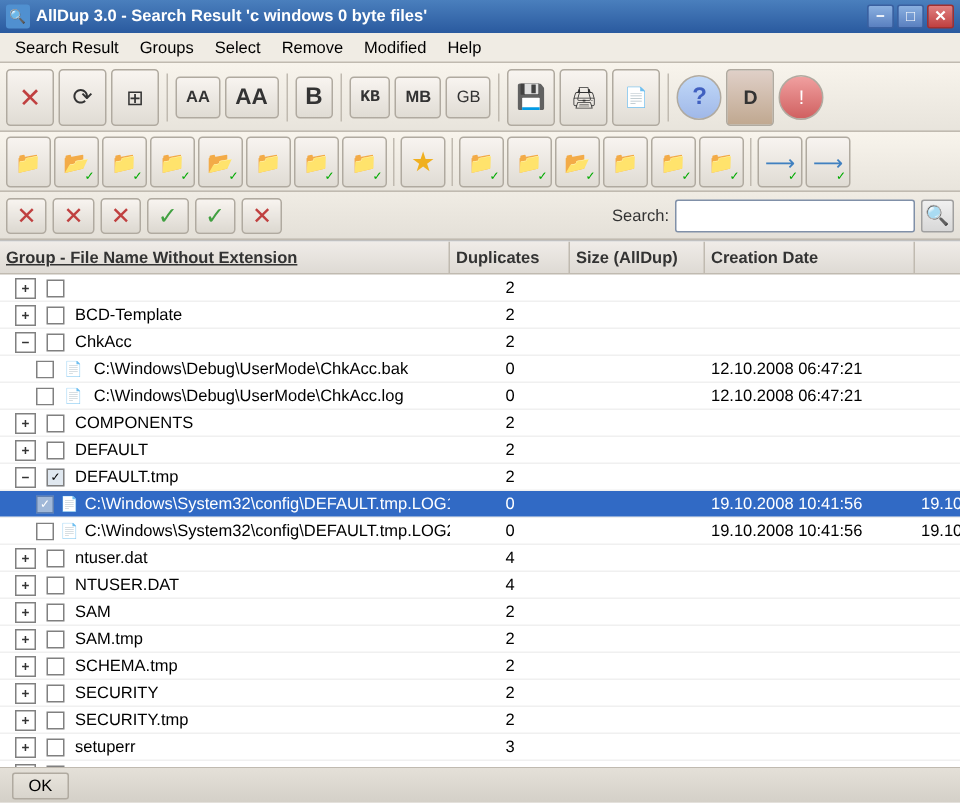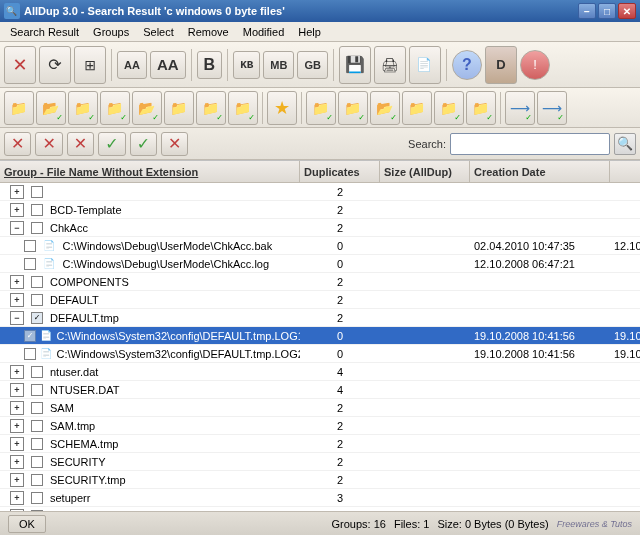--- a/index.html
+++ b/index.html
@@ -266,21 +266,21 @@
   <div class="tb-btn" style="font-size:16px;">⟳</div>
   <div class="tb-btn" style="font-size:14px;">⊞</div>
   <div class="tb-sep"></div>
   <div class="tb-text-btn" style="font-size:11px; font-weight:bold;">AA</div>
   <div class="tb-text-btn" style="font-size:15px; font-weight:bold;">AA</div>
   <div class="tb-sep"></div>
   <div class="tb-text-btn" style="font-size:16px; font-weight:bold;">B</div>
   <div class="tb-sep"></div>
   <div class="tb-text-btn" style="font-size:11px; font-weight:bold;font-family:Liberation Mono, monospace;">KB</div>
   <div class="tb-text-btn" style="font-size:11px; font-weight:bold;">MB</div>
-  <div class="tb-text-btn" style="font-size:11px; font-weight:bold;">GB</div>
+  <div class="tb-text-btn" style="font-size:11px; font-weight:normal;">GB</div>
   <div class="tb-sep"></div>
   <div class="tb-btn" style="font-size:16px;">💾</div>
   <div class="tb-btn" style="font-size:14px;">🖨</div>
   <div class="tb-btn" style="font-size:13px;">📄</div>
   <div class="tb-sep"></div>
   <div class="tb-btn" style="font-size:16px; font-weight:bold; color:#4060c0; background: linear-gradient(to bottom,#c0d8f8,#a0b8e8); border-radius:50%; width:30px; height:30px;">?</div>
   <div class="tb-btn" style="font-size:13px; font-weight:bold; background: linear-gradient(to bottom,#e0d0c8,#c0a890);">D</div>
   <div class="tb-btn" style="font-size:13px; background: linear-gradient(to bottom,#f0a0a0,#d06060); color: white; border-radius:50%; width:30px;height:30px;">!</div>
 </div>
 
@@ -380,21 +380,20 @@
     <div class="tree-row">
       <div class="cell name" style="padding-left:24px;">
           <span class="cb"></span>
           <span style="width:3px;"></span>
           <span style="color:#6060d0; font-size:10px;">📄</span>
           <span style="width:3px;"></span>
           <span>C:\Windows\Debug\UserMode\ChkAcc.bak</span>
         </div>
       <div class="cell dup">0</div>
       <div class="cell size"></div>
-      <div class="cell modified">02.04.2010 10:47:35</div>
       <div class="cell created">12.10.2008 06:47:21</div>
     </div>
 
     <div class="tree-row">
       <div class="cell name" style="padding-left:24px;">
           <span class="cb"></span>
           <span style="width:3px;"></span>
           <span style="color:#6060d0; font-size:10px;">📄</span>
           <span style="width:3px;"></span>
           <span>C:\Windows\Debug\UserMode\ChkAcc.log</span>
@@ -610,19 +609,13 @@
       <div class="cell size"></div>
       <div class="cell modified"></div>
       <div class="cell created"></div>
     </div>
 
   </div>
 </div>
 
 <div class="status-bar" style="position:relative;">
   <div class="status-ok">OK</div>
-  <div class="status-right">
-    <span>Groups: 16</span>
-    <span>Files: 1</span>
-    <span>Size: 0 Bytes (0 Bytes)</span>
-    <span style="font-size:9px; color: rgba(0,0,80,0.5); font-style: italic;">Freewares &amp; Tutos</span>
-  </div>
 </div>
 
 </body></html>

